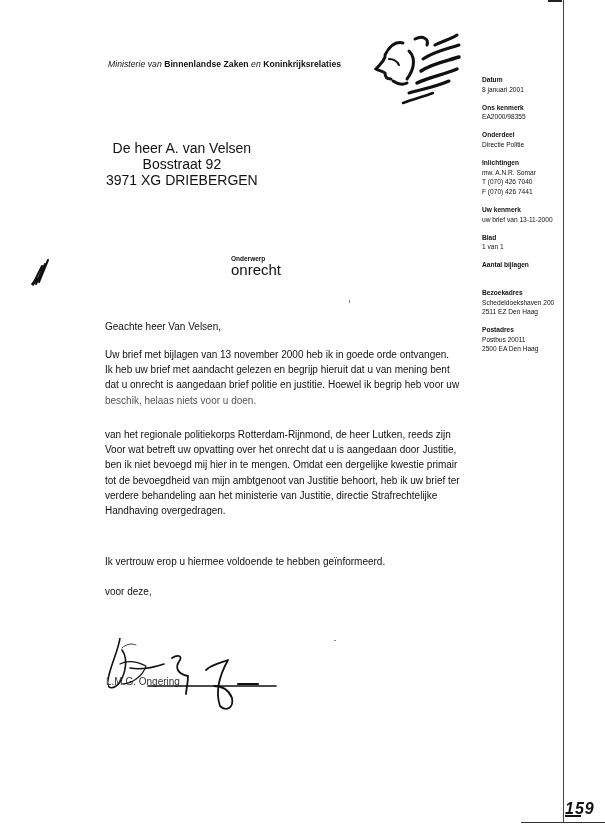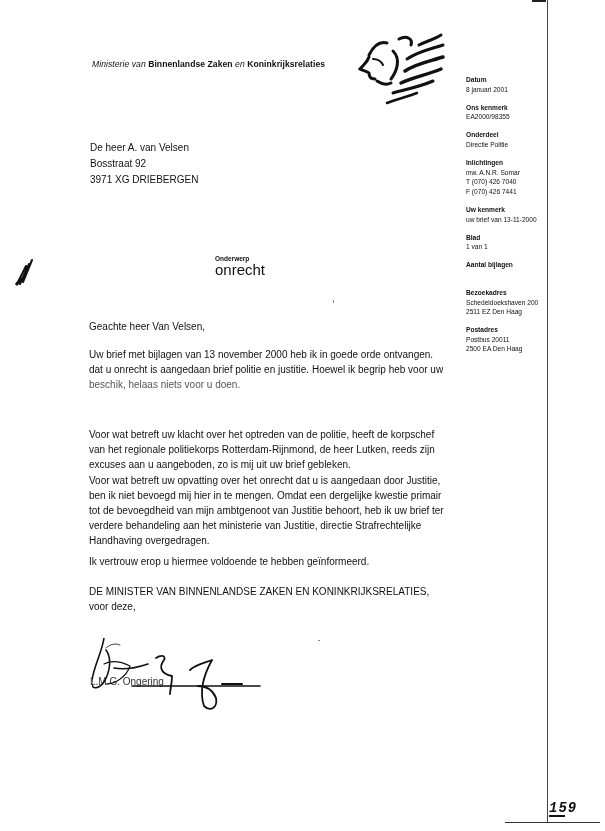--- a/index.html
+++ b/index.html
@@ -1,51 +1,51 @@
 <!DOCTYPE html>
 <html><head>
 <meta charset="utf-8">
 <style>
   html, body { margin: 0; padding: 0; background: #ffffff; }
   body { width: 605px; height: 831px; position: relative; overflow: hidden; font-family: "Liberation Sans", sans-serif; color: #111; }
-  .page { position: absolute; left: 0; top: 0; width: 550px; height: 831px; background: #fff; }
+  .page { position: absolute; left: 16px; top: 0; width: 550px; height: 831px; background: #fff; }
   .edge-right { position: absolute; right: 2px; top: 0; width: 1px; height: 822px; background: #444; }
   .edge-bottom { position: absolute; left: 505px; bottom: 8px; width: 95px; height: 1px; background: #333; }
   .edge-top { position: absolute; right: 4px; top: 0; width: 14px; height: 2px; background: #222; }
 
   .ministry { position: absolute; left: 92px; top: 59px; font-size: 8.6px; letter-spacing: 0.05px; white-space: nowrap; }
   .ministry .it { font-style: italic; }
   .ministry .b { font-weight: bold; }
   .logo { position: absolute; left: 357px; top: 33px; width: 90px; height: 72px; }
 
   .sidebar { position: absolute; left: 466px; top: 75px; width: 135px; font-size: 6.6px; line-height: 9.6px; }
   .sb-block { margin-bottom: 8.5px; }
   .sb-label { font-weight: bold; }
   .sb-val { }
 
-  .address { position: absolute; left: 90px; top: 140px; font-size: 10px; line-height: 16px; }
+  .address { position: absolute; left: 90px; top: 140px; font-size: 14px; line-height: 16px; text-align: center; }
 
   .subject { position: absolute; left: 215px; top: 254px; }
   .subject .lbl { font-size: 6.5px; font-weight: bold; line-height: 9px; }
   .subject .val { font-size: 15px; line-height: 14px; }
 
   .body-text { position: absolute; left: 89px; width: 380px; font-size: 10px; line-height: 15.2px; }
   .salutation { top: 319px; }
   .p1 { top: 347px; }
   .p2 { top: 427px; }
   .p3 { top: 554px; }
   .closing { top: 584px; }
   .line { white-space: nowrap; display: block; }
   .faint { color: #555; }
 
   .signature { position: absolute; left: 92px; top: 638px; width: 175px; height: 75px; }
   .signer { position: absolute; left: 90px; top: 676px; font-size: 10px; color: #333; }
 
   .margin-mark { position: absolute; left: 14px; top: 256px; width: 24px; height: 30px; }
-  .page-stamp { position: absolute; left: 549px; top: 800px; font-size: 14px; font-style: italic; font-family: Liberation Mono, monospace; font-weight: bold; letter-spacing: 1px; }
+  .page-stamp { position: absolute; left: 549px; top: 800px; font-size: 16px; font-style: italic; font-family: Liberation Sans, sans-serif; font-weight: bold; letter-spacing: 1px; }
   .page-stamp-underline { position: absolute; left: 549px; top: 815px; width: 16px; height: 1.5px; background: #111; }
   .speck { position: absolute; background: #888; }
 </style>
 </head>
 <body>
 
 <div class="page">
   <div class="edge-top"></div>
   <div class="edge-right"></div>
   <div class="edge-bottom"></div>
@@ -134,39 +134,37 @@
     <div class="lbl">Onderwerp</div>
     <div class="val">onrecht</div>
   </div>
 
   <div class="speck" style="left:333px;top:300px;width:1px;height:3px;"></div>
 
   <div class="body-text salutation">Geachte heer Van Velsen,</div>
 
   <div class="body-text p1">
     <span class="line">Uw brief met bijlagen van 13 november 2000 heb ik in goede orde ontvangen.</span>
+    <span class="line">Ik heb uw brief met aandacht gelezen en begrijp hieruit dat u van mening bent</span>
     <span class="line">dat u onrecht is aangedaan brief politie en justitie. Hoewel ik begrip heb voor uw</span>
     <span class="line faint">beschik, helaas niets voor u doen.</span>
   </div>
 
   <div class="body-text p2">
-    <span class="line">Voor wat betreft uw klacht over het optreden van de politie, heeft de korpschef</span>
     <span class="line">van het regionale politiekorps Rotterdam-Rijnmond, de heer Lutken, reeds zijn</span>
-    <span class="line">excuses aan u aangeboden, zo is mij uit uw brief gebleken.</span>
     <span class="line">Voor wat betreft uw opvatting over het onrecht dat u is aangedaan door Justitie,</span>
     <span class="line">ben ik niet bevoegd mij hier in te mengen. Omdat een dergelijke kwestie primair</span>
     <span class="line">tot de bevoegdheid van mijn ambtgenoot van Justitie behoort, heb ik uw brief ter</span>
     <span class="line">verdere behandeling aan het ministerie van Justitie, directie Strafrechtelijke</span>
     <span class="line">Handhaving overgedragen.</span>
   </div>
 
   <div class="body-text p3">Ik vertrouw erop u hiermee voldoende te hebben geïnformeerd.</div>
 
   <div class="body-text closing">
-    <span class="line">DE MINISTER VAN BINNENLANDSE ZAKEN EN KONINKRIJKSRELATIES,</span>
     <span class="line">voor deze,</span>
   </div>
 
   <div class="signer">L.M.G. Ongering</div>
 
   <svg class="signature" viewBox="0 0 175 75">
     <g fill="none" stroke="#111" stroke-linecap="round" stroke-linejoin="round">
       <path d="M12 0 C10 14 2 28 0 42 C-2 52 6 52 12 44 C18 34 20 20 14 12" stroke-width="1.6"></path>
       <path d="M14 10 C18 6 24 5 28 7" stroke-width="0.8"></path>
       <path d="M12 26 C20 22 30 24 38 28 C34 40 22 46 14 46" stroke-width="1.2"></path>

